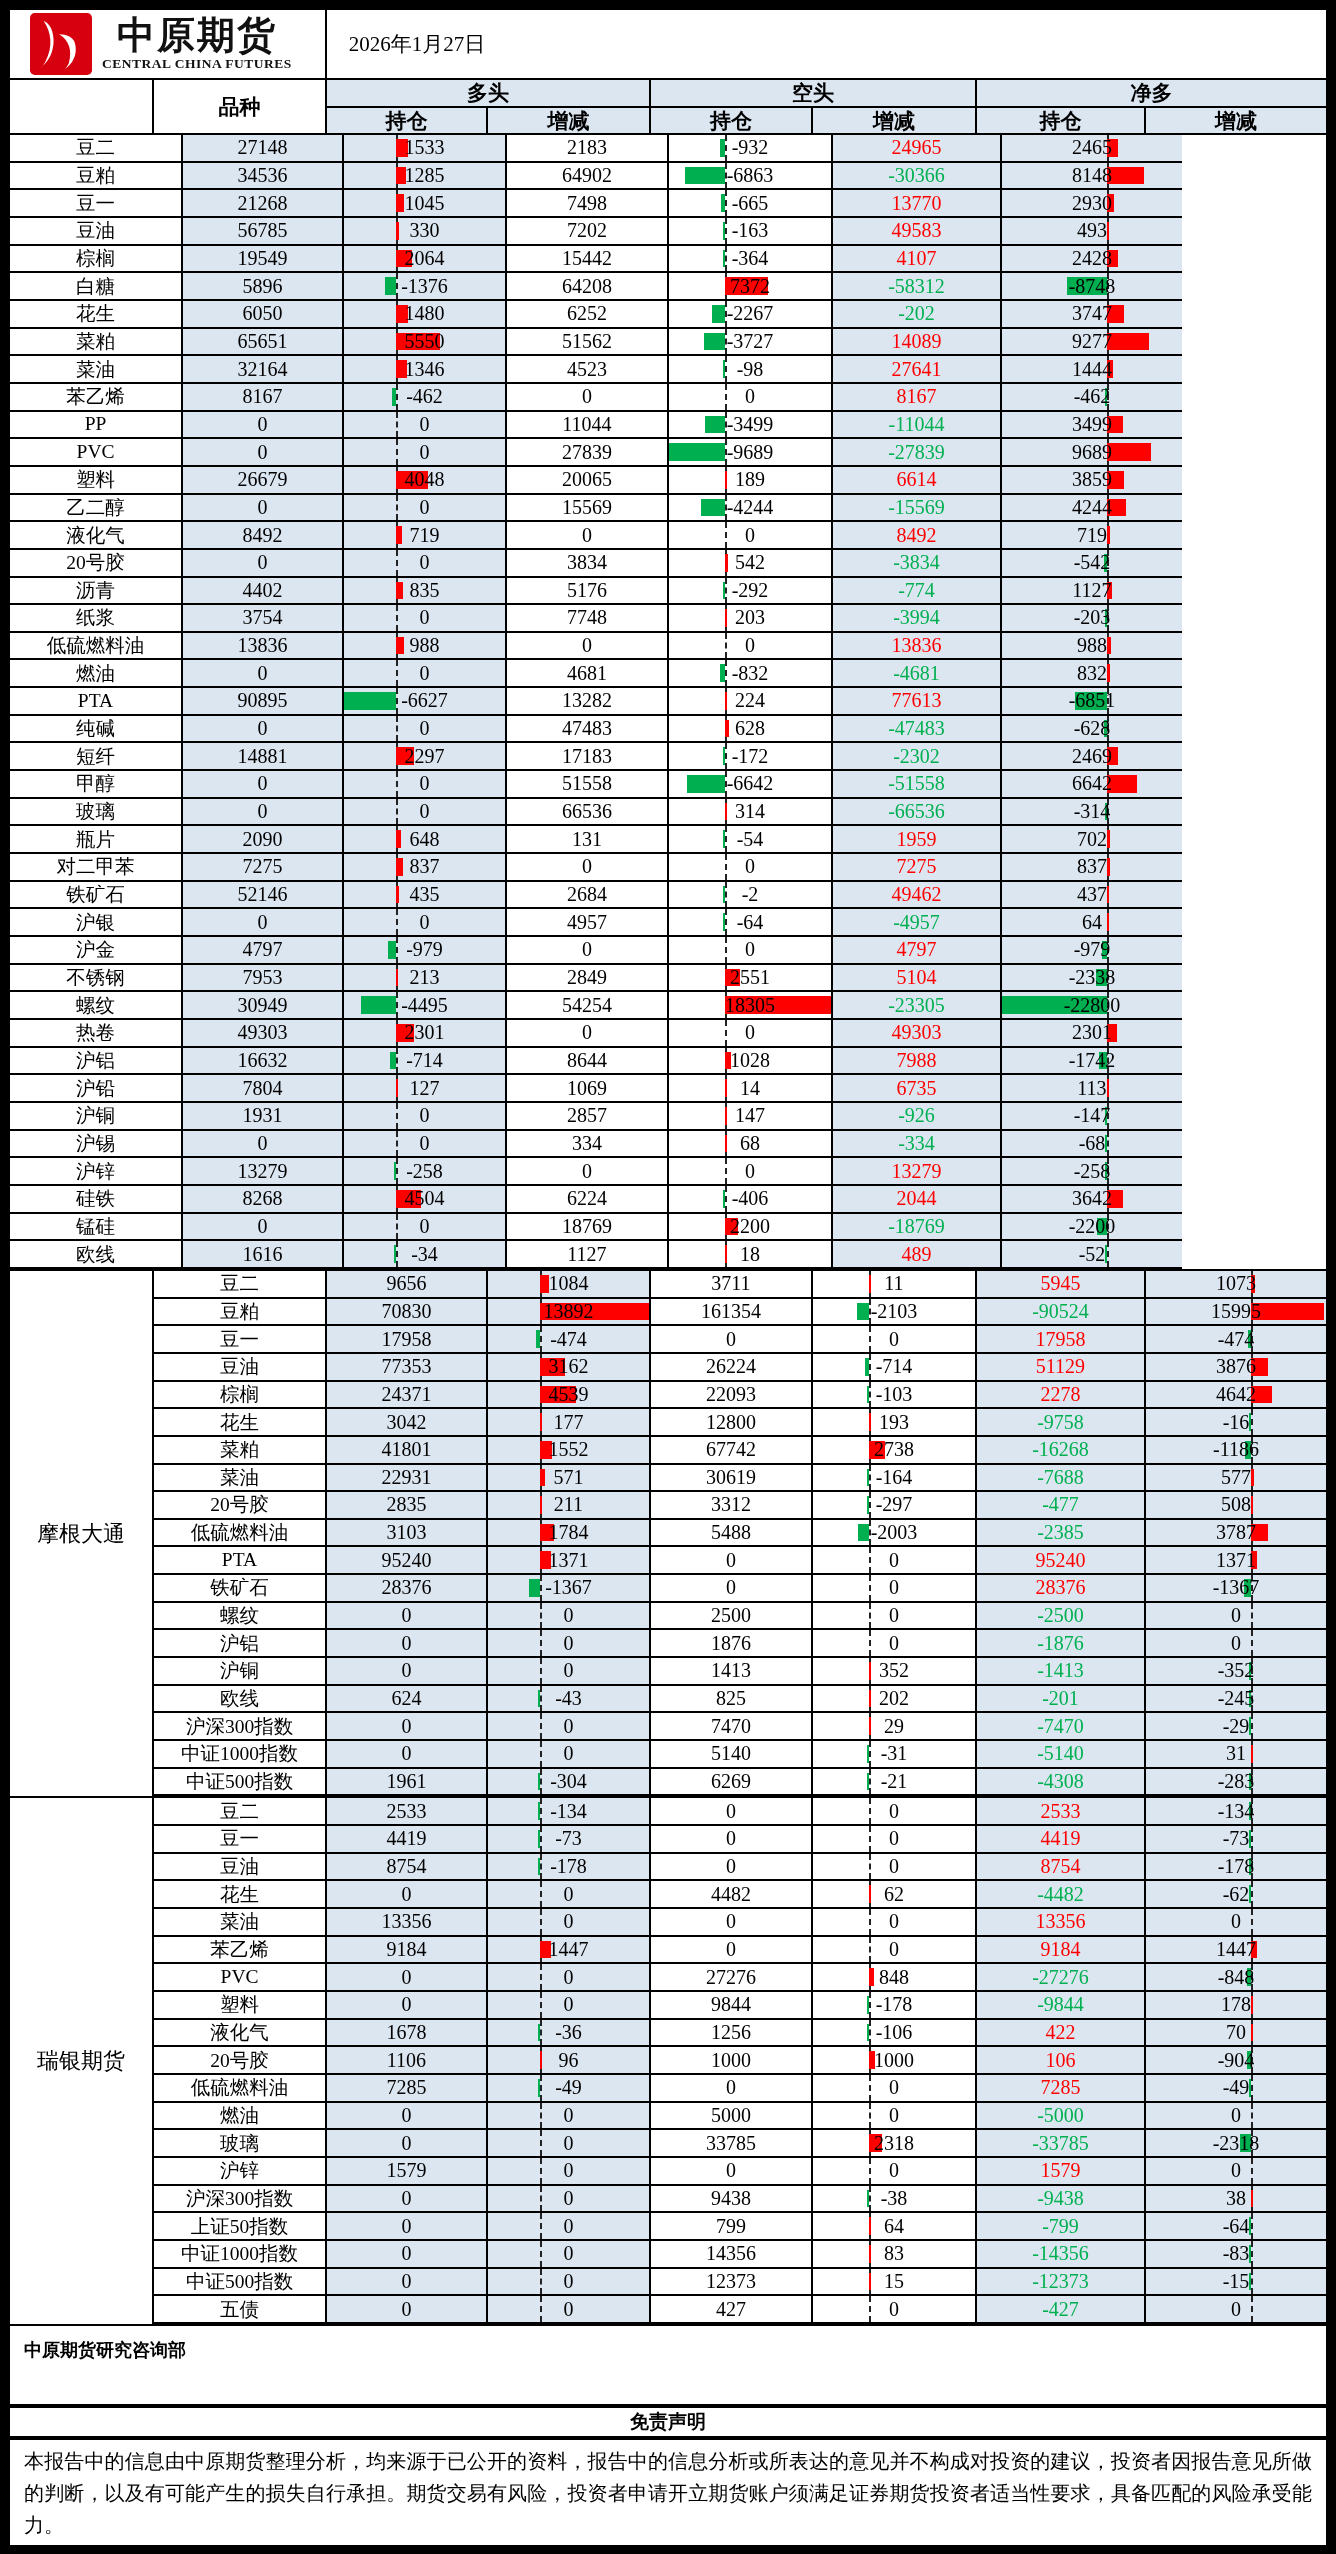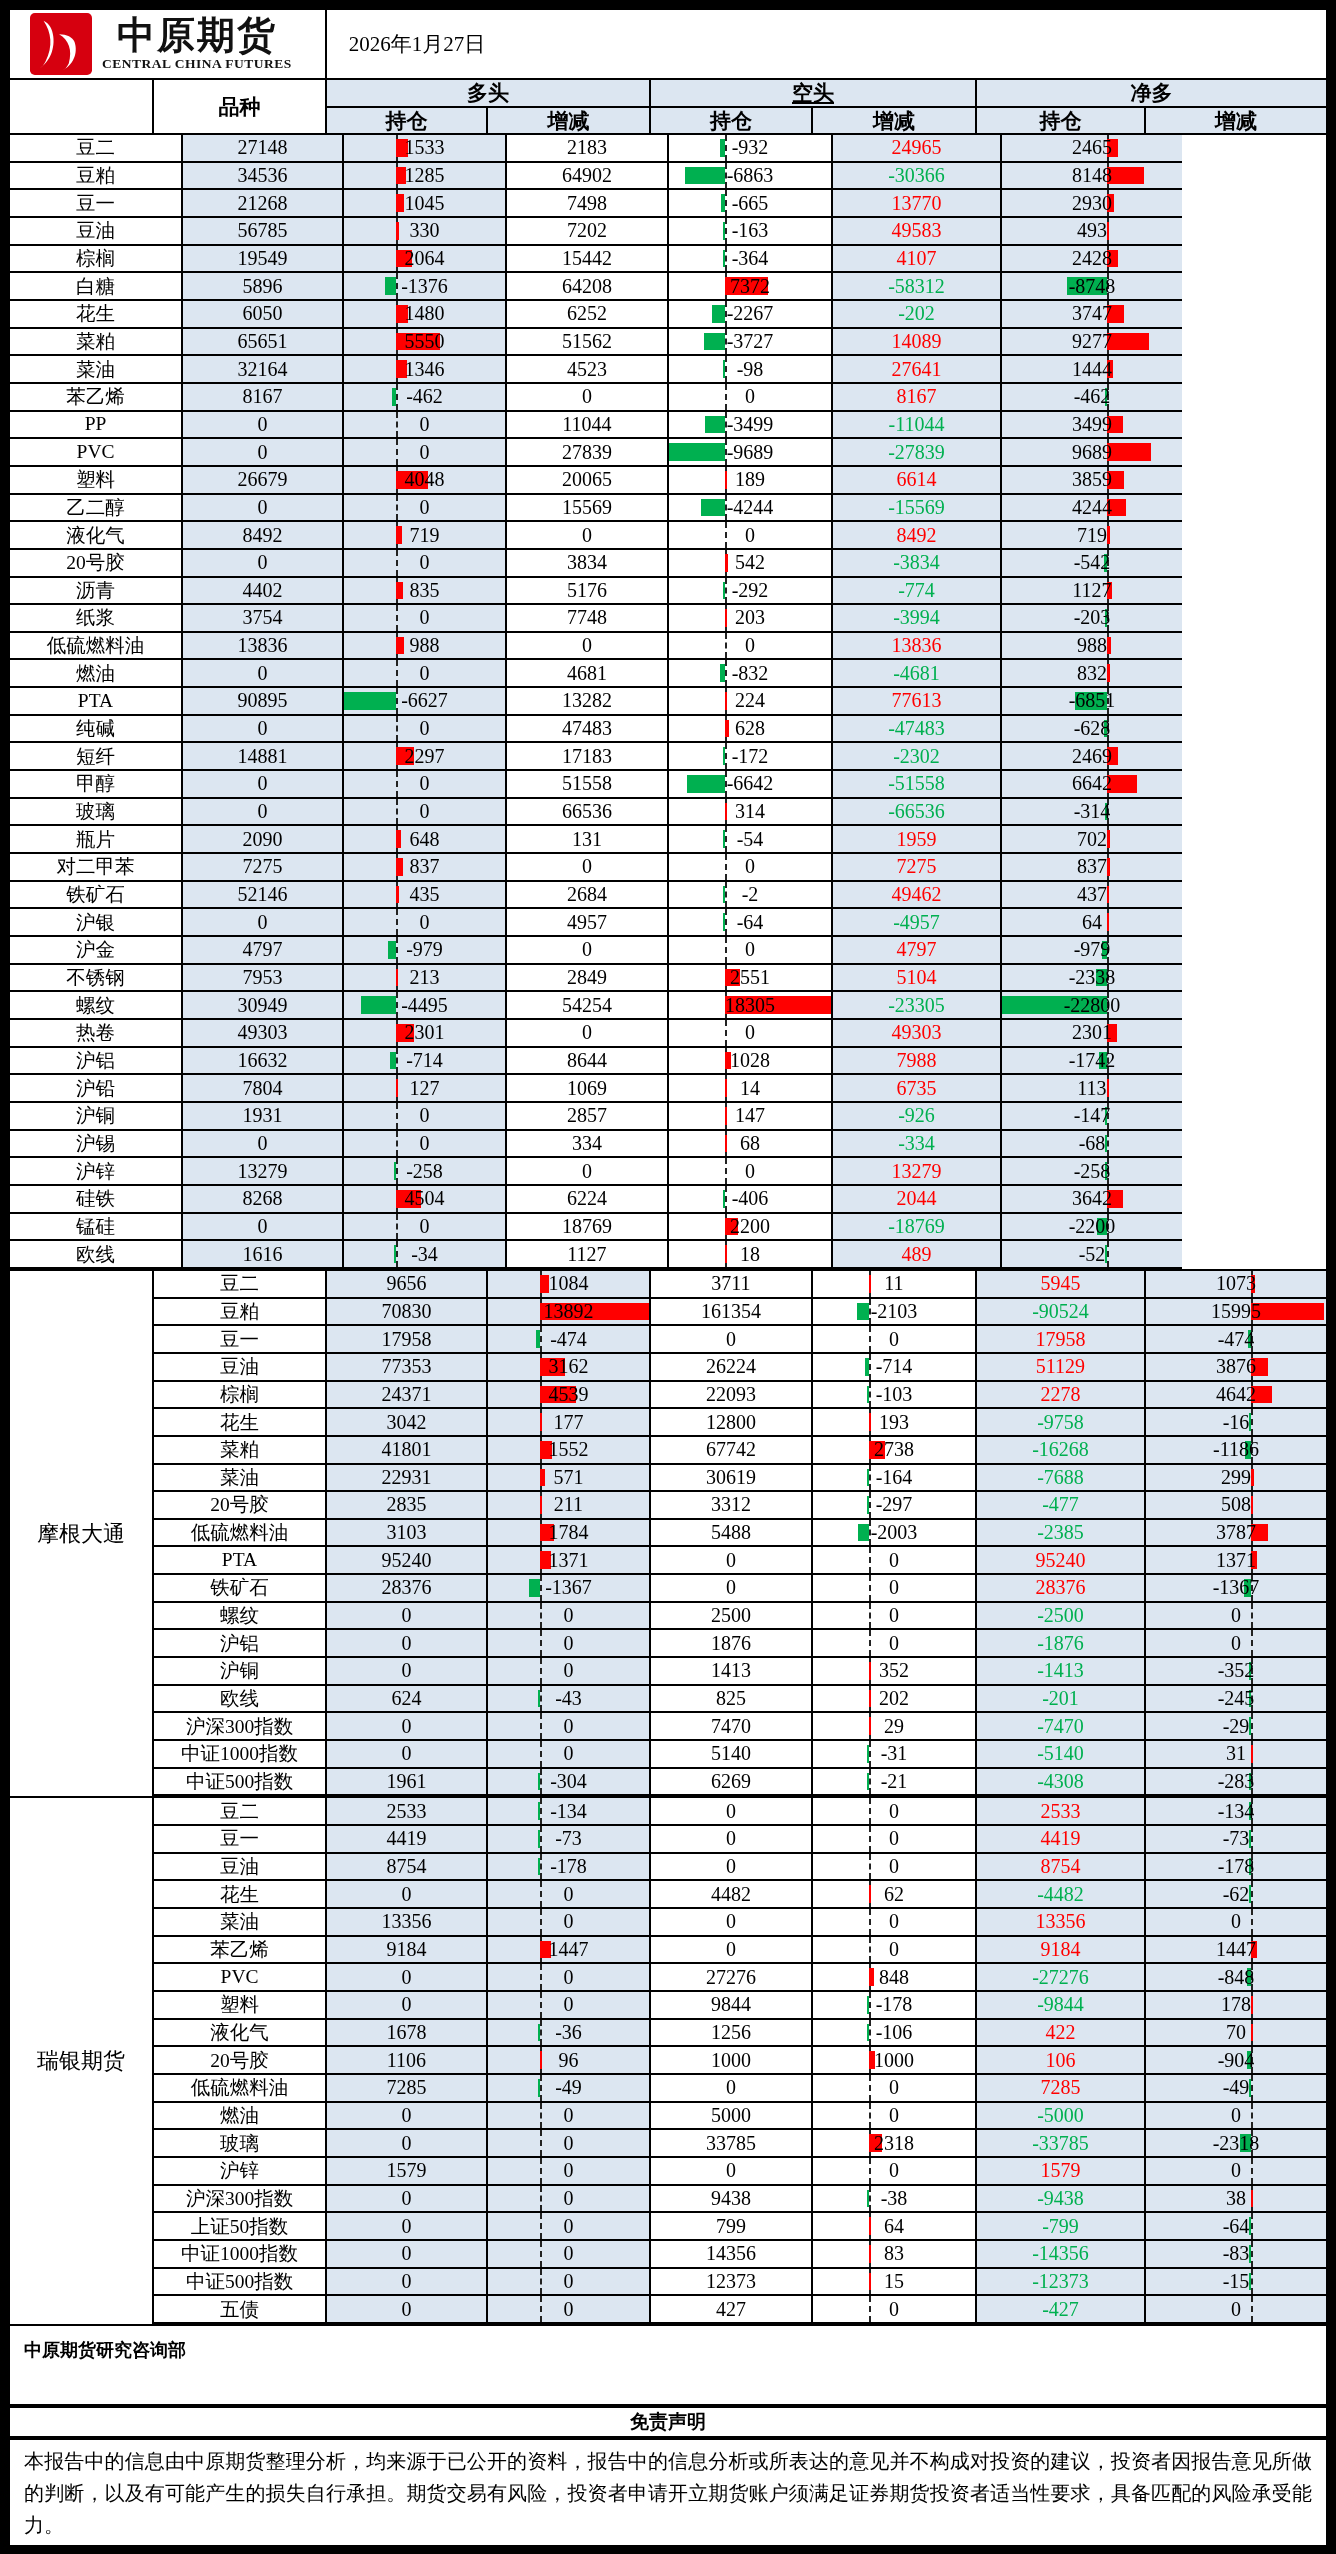--- a/index.html
+++ b/index.html
@@ -88,21 +88,21 @@
           <div class="logo-en">CENTRAL CHINA FUTURES</div>
         </div>
       </div>
       <div class="date-cell">2026年1月27日</div>
     </div>
 
     <div class="colheaders">
       <div class="hcell white span2" style="grid-column:1;"></div>
       <div class="hcell white span2" style="grid-column:2;">品种</div>
       <div class="hcell blue" style="grid-column:3/5;grid-row:1;">多头</div>
-      <div class="hcell blue" style="grid-column:5/7;grid-row:1;text-decoration:underline;">空头</div>
+      <div class="hcell blue" style="grid-column:5/7;grid-row:1;">空头</div>
       <div class="hcell blue lastcol" style="grid-column:7/9;grid-row:1;">净多</div>
       <div class="hcell blue" style="grid-column:3;grid-row:2;">持仓</div>
       <div class="hcell blue" style="grid-column:4;grid-row:2;">增减</div>
       <div class="hcell blue" style="grid-column:5;grid-row:2;">持仓</div>
       <div class="hcell blue" style="grid-column:6;grid-row:2;">增减</div>
       <div class="hcell blue" style="grid-column:7;grid-row:2;">持仓</div>
       <div class="hcell blue lastcol" style="grid-column:8;grid-row:2;">增减</div>
     </div>
 
     <div class="tbody" id="tbody">
@@ -1405,21 +1405,21 @@
                 <div class="axis" style="left: 56.1px;"></div>
                 <div class="bar neg" style="left: 54.1px; width: 2px;"></div>
                 <span class="num">-164</span>
               </div>
               <div class="cell blue">
                 <span class="num green-text">-7688</span>
               </div>
               <div class="cell blue lastcol">
                 <div class="axis" style="left: 104.6px;"></div>
                 <div class="bar pos" style="left: 104.6px; width: 3.4px;"></div>
-                <span class="num">299</span>
+                <span class="num">577</span>
               </div>
             </div>
             <div class="row">
               <div class="cell white variety">20号胶</div>
               <div class="cell blue">
                 <span class="num">2835</span>
               </div>
               <div class="cell blue">
                 <div class="axis" style="left: 52px;"></div>
                 <div class="bar pos" style="left: 52px; width: 2px;"></div>

